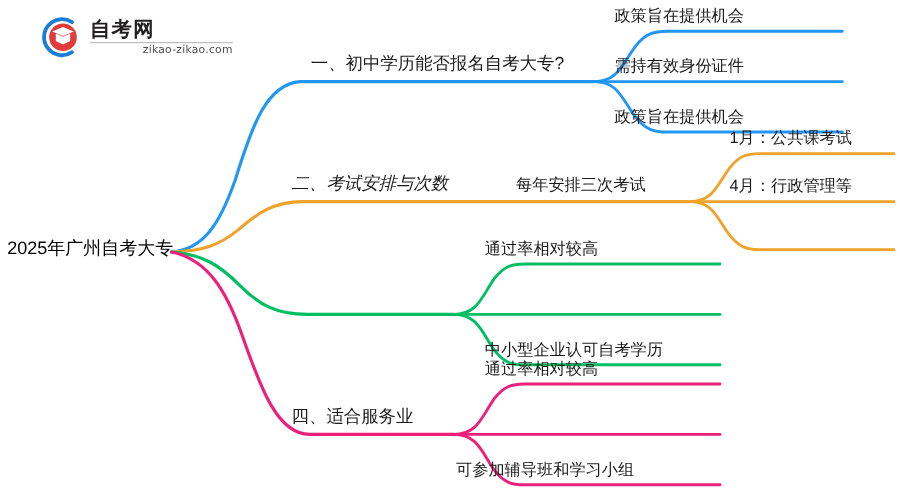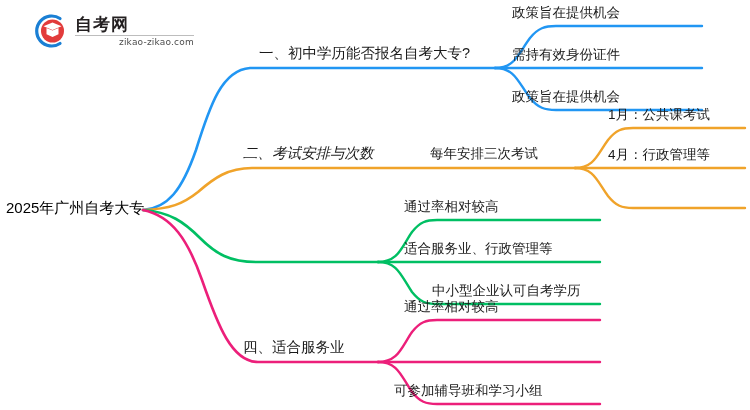--- a/index.html
+++ b/index.html
@@ -140,20 +140,19 @@
   <div class="node node-l2" style="left:512px; top:24px;">政策旨在提供机会</div>
   <div class="node node-l2" style="left:512px; top:66px;">需持有效身份证件</div>
   <div class="node node-l2" style="left:512px; top:108px;">政策旨在提供机会</div>
 
   <div class="node node-l1" style="left:243px; top:165px;font-style:italic;">二、考试安排与次数</div>
   <div class="node node-l2" style="left:430px; top:165px;">每年安排三次考试</div>
   <div class="node node-l3" style="left:608px; top:126px;">1月：公共课考试</div>
   <div class="node node-l3" style="left:608px; top:166px;">4月：行政管理等</div>
 
   <div class="node node-l2" style="left:404px; top:218px;">通过率相对较高</div>
-  <div class="node node-l2" style="left:404px; top:260px;">适合服务业、行政管理等</div>
-  <div class="node node-l2" style="left:404px; top:302px;margin-left:28px;">中小型企业认可自考学历</div>
+  <div class="node node-l2" style="left:404px; top:302px;">中小型企业认可自考学历</div>
 
   <div class="node node-l1" style="left:243px; top:359px;">四、适合服务业</div>
   <div class="node node-l2" style="left:404px; top:318px;">通过率相对较高</div>
-  <div class="node node-l2" style="left:394px; top:402px;font-family:Liberation Serif, serif;">可参加辅导班和学习小组</div>
+  <div class="node node-l2" style="left:380px; top:402px;font-family:Liberation Serif, serif;">可参加辅导班和学习小组</div>
 
 </div>
 
 </body></html>

